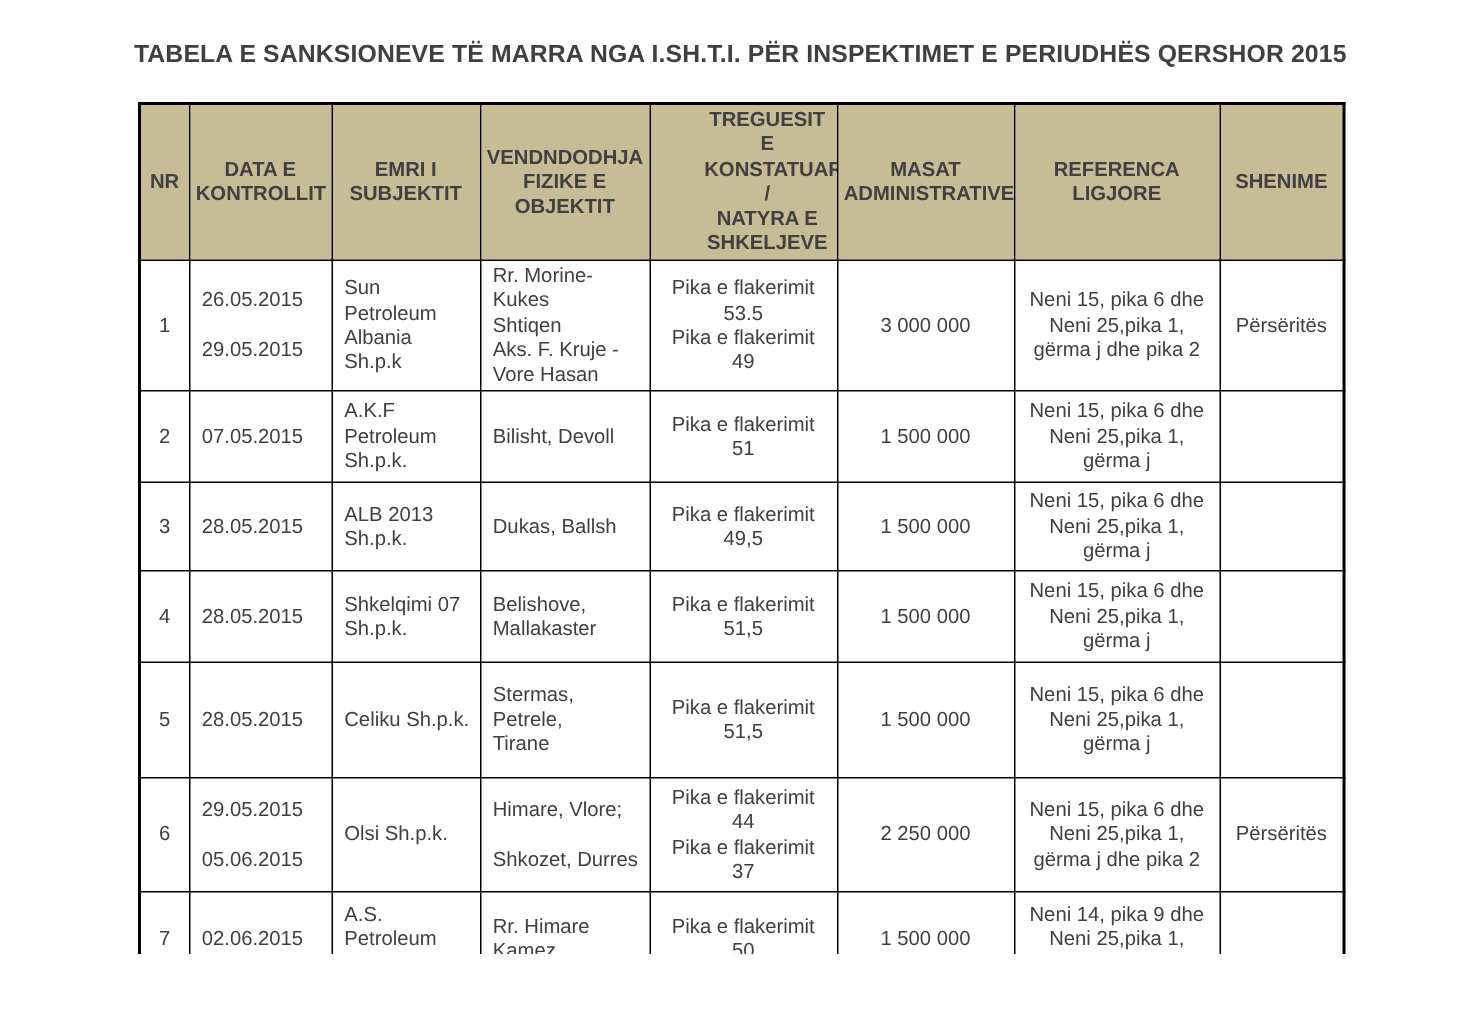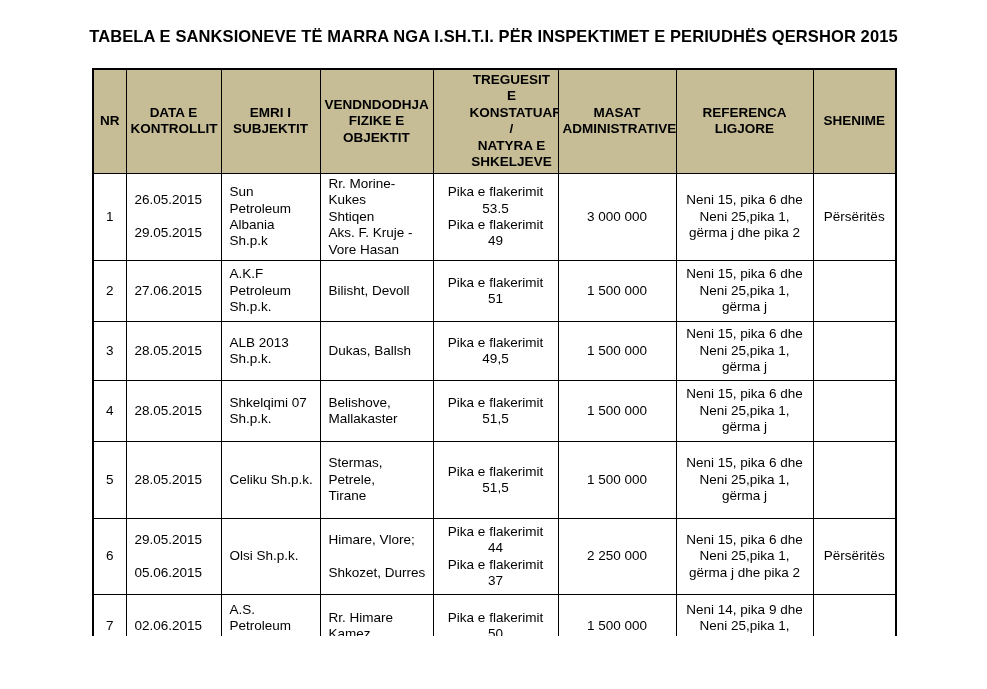--- a/index.html
+++ b/index.html
@@ -6,21 +6,21 @@
     margin: 0;
     padding: 0;
     background: #ffffff;
   }
   .page {
     position: relative;
     width: 987px;
     height: 636px;
     background: #ffffff;
     font-family: "Liberation Sans", sans-serif;
-    color: #000000;
+    color: #404040;
     overflow: hidden;
   }
   .doc-title {
     position: absolute;
     top: 27px;
     left: 0;
     width: 987px;
     text-align: center;
     font-size: 16.5px;
     font-weight: bold;
@@ -124,21 +124,21 @@
 Pika e flakerimit
 49</td>
         <td>3 000 000</td>
         <td>Neni 15, pika 6 dhe
 Neni 25,pika 1,
 gërma j dhe pika 2</td>
         <td>Përsëritës</td>
       </tr>
       <tr>
         <td>2</td>
-        <td class="al">27.06.2015</td>
+        <td class="al">07.05.2015</td>
         <td class="al">A.K.F
 Petroleum
 Sh.p.k.</td>
         <td class="al">Bilisht, Devoll</td>
         <td>Pika e flakerimit
 51</td>
         <td>1 500 000</td>
         <td>Neni 15, pika 6 dhe
 Neni 25,pika 1,
 gërma j</td>

